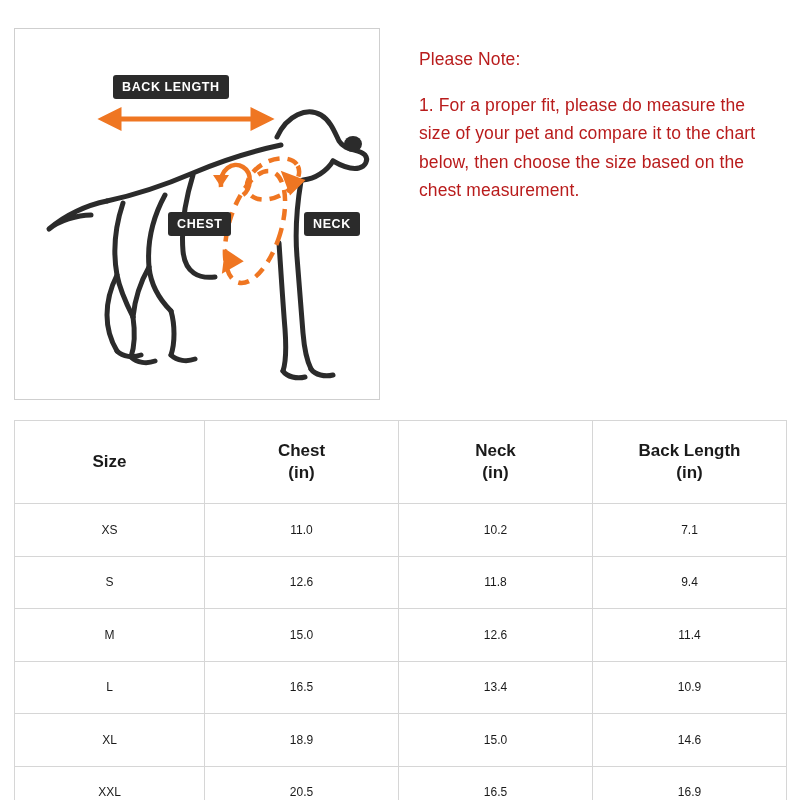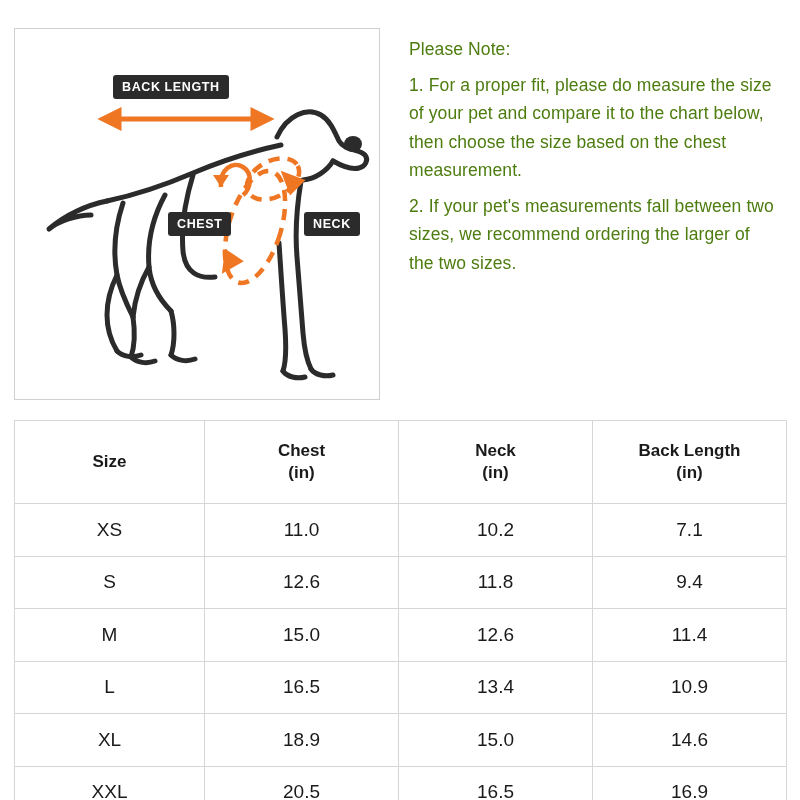--- a/index.html
+++ b/index.html
@@ -41,24 +41,24 @@
     display: block;
   }
 
   .note {
     flex: 1 1 auto;
     padding-left: 22px;
     padding-right: 4px;
     box-sizing: border-box;
   }
   .note p {
-    margin: 7px;
+    margin: 17px;
     font-size: 17.5px;
     line-height: 28.5px;
-    color: #4d7c0f;
+    color: #b91c1c;
     letter-spacing: 0.1px;
   }
 
   
   .chip {
     position: absolute;
     background: #2b2b2b;
     color: #ffffff;
     font-weight: bold;
     font-size: 12.5px;
@@ -92,21 +92,21 @@
   table.size-table th {
     height: 80px;
     font-size: 17px;
     font-weight: bold;
     line-height: 22px;
     vertical-align: middle;
     background: #fff;
   }
   table.size-table td {
     height: 49.5px;
-    font-size: 19px;
+    font-size: 12px;
     font-weight: normal;
     vertical-align: middle;
     background: #fff;
   }
   col.c0 { width: 190px; }
   col.c1 { width: 194px; }
   col.c2 { width: 194px; }
   col.c3 { width: 194px; }
   .unit { display: block; }
 </style>
@@ -179,21 +179,20 @@
       </svg>
 
       <div class="chip chip-back">BACK LENGTH</div>
       <div class="chip chip-chest">CHEST</div>
       <div class="chip chip-neck">NECK</div>
     </div>
 
     <div class="note">
       <p>Please Note:</p>
       <p>1. For a proper fit, please do measure the size of your pet and compare it to the chart below, then choose the size based on the chest measurement.</p>
-      <p>2. If your pet's measurements fall between two sizes, we recommend ordering the larger of the two sizes.</p>
     </div>
   </div>
 
   <div class="table-wrap">
     <table class="size-table">
       <colgroup>
         <col class="c0">
           <col class="c1">
           <col class="c2">
           <col class="c3">

